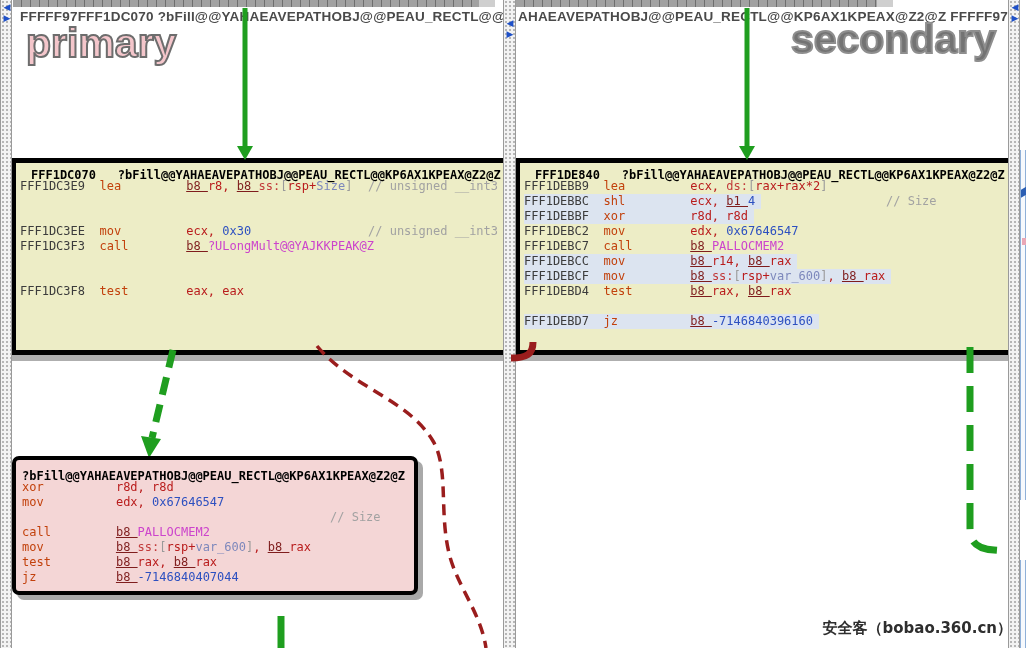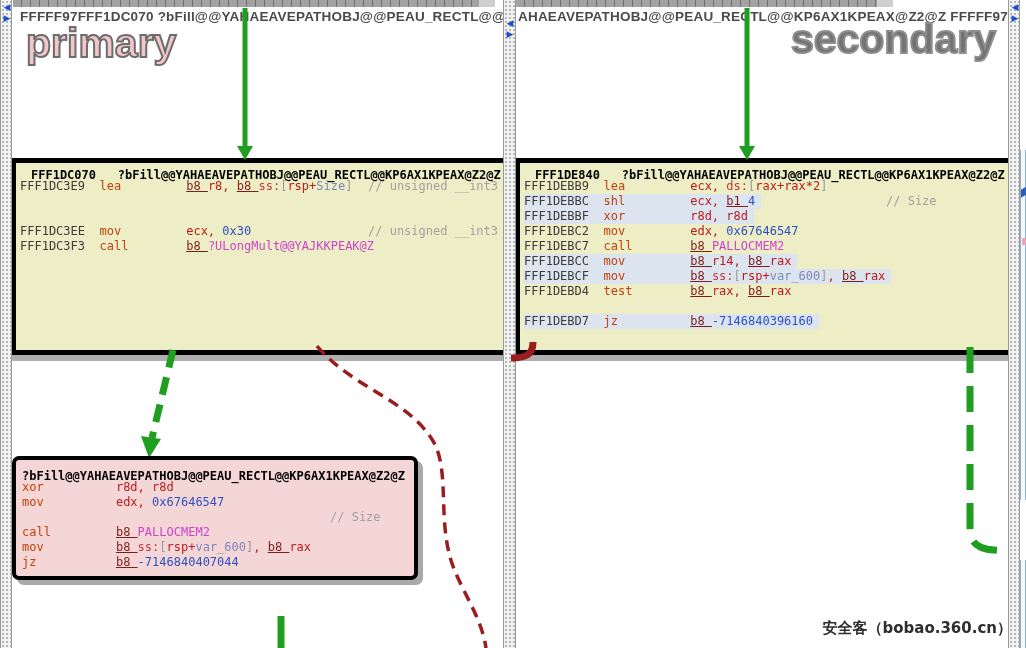--- a/index.html
+++ b/index.html
@@ -87,20 +87,21 @@
     <div class="codeblock" style="left:0;top:158px;width:700px;height:197px;">
       <div class="cb-header"><span class="cb-addr">FFF1DC070</span><span>   </span><span class="cb-name">?bFill@@YAHAEAVEPATHOBJ@@PEAU_RECTL@@KP6AX1KPEAX@Z2@Z</span></div>
       <div class="cb-rows">
           <div class="crow"><span class="hl"><span class="c-addr">FFF1DC3E9  </span><span class="c-mn">lea         </span><span class="c-kw">b8 </span><span class="c-t">r8, </span><span class="c-kw">b8 </span><span class="c-seg">ss:</span><span class="c-br">[</span><span class="c-t">rsp+</span><span class="c-var">Size</span><span class="c-br">]</span></span><span class="c-cmt" style="left: 352px;">// unsigned __int3</span></div>
           <div class="crow">&nbsp;</div>
           <div class="crow">&nbsp;</div>
           <div class="crow"><span class="hl"><span class="c-addr">FFF1DC3EE  </span><span class="c-mn">mov         </span><span class="c-t">ecx, </span><span class="c-num">0x30</span></span><span class="c-cmt" style="left: 352px;">// unsigned __int3</span></div>
           <div class="crow"><span class="hl"><span class="c-addr">FFF1DC3F3  </span><span class="c-mn">call        </span><span class="c-kw">b8 </span><span class="c-fn">?ULongMult@@YAJKKPEAK@Z</span></span></div>
           <div class="crow">&nbsp;</div>
           <div class="crow">&nbsp;</div>
+          <div class="crow"><span class="hl"><span class="c-addr">FFF1DC3F8  </span><span class="c-mn">test        </span><span class="c-t">eax, eax</span></span></div>
           <div class="crow">&nbsp;</div>
           <div class="crow">&nbsp;</div>
         </div>
     </div>
     <div class="block-shadow" style="left:0;top:355px;width:491px;"></div>
   </div>
 
   <div class="vstrip" style="left:503px;width:13px;">
     <div class="arr" style="top:18px;">◀</div>
     <div class="arr" style="top:29px;">▶</div>
@@ -162,18 +163,19 @@
   </svg>
 
   <div class="popup">
     <div class="cb-header"><span class="cb-name">?bFill@@YAHAEAVEPATHOBJ@@PEAU_RECTL@@KP6AX1KPEAX@Z2@Z</span></div>
     <div class="cb-rows">
         <div class="crow"><span class="hl"><span class="c-mn">xor          </span><span class="c-t">r8d, r8d</span></span></div>
         <div class="crow"><span class="hl"><span class="c-mn">mov          </span><span class="c-t">edx, </span><span class="c-num">0x67646547</span></span></div>
         <div class="crow"><span class="c-cmt" style="left: 312px;">// Size</span></div>
         <div class="crow"><span class="hl"><span class="c-mn">call         </span><span class="c-kw">b8 </span><span class="c-fn">PALLOCMEM2</span></span></div>
         <div class="crow"><span class="hl"><span class="c-mn">mov          </span><span class="c-kw">b8 </span><span class="c-seg">ss:</span><span class="c-br">[</span><span class="c-t">rsp+</span><span class="c-var">var_600</span><span class="c-br">]</span><span class="c-t">, </span><span class="c-kw">b8 </span><span class="c-t">rax</span></span></div>
+        <div class="crow"><span class="hl"><span class="c-mn">test         </span><span class="c-kw">b8 </span><span class="c-t">rax, </span><span class="c-kw">b8 </span><span class="c-t">rax</span></span></div>
         <div class="crow"><span class="hl"><span class="c-mn">jz           </span><span class="c-kw">b8 </span><span class="c-num">-7146840407044</span></span></div>
       </div>
   </div>
 
   <div class="watermark">安全客（bobao.360.cn）</div>
 </div>
 
 </body></html>

